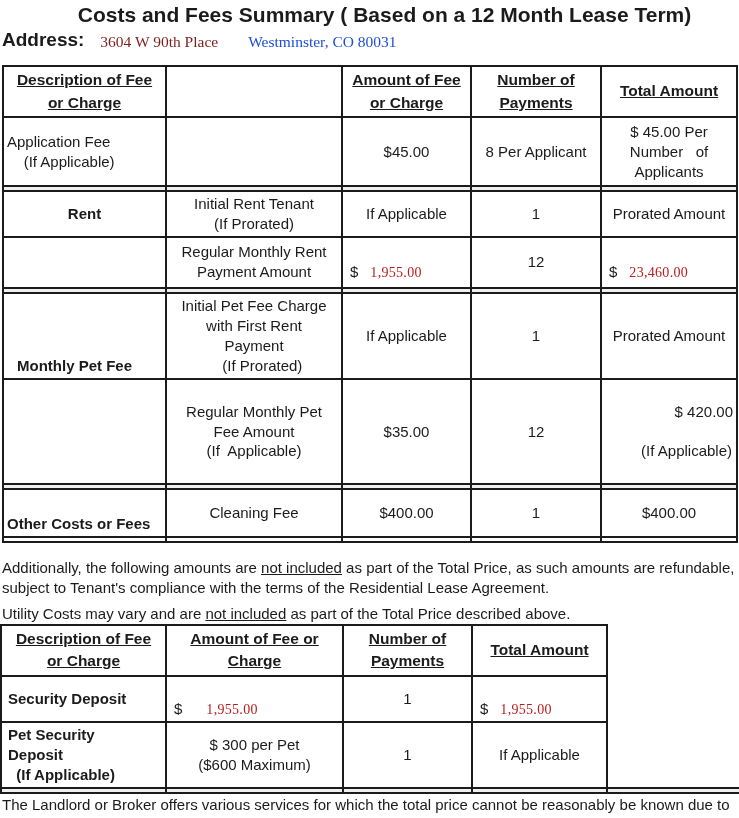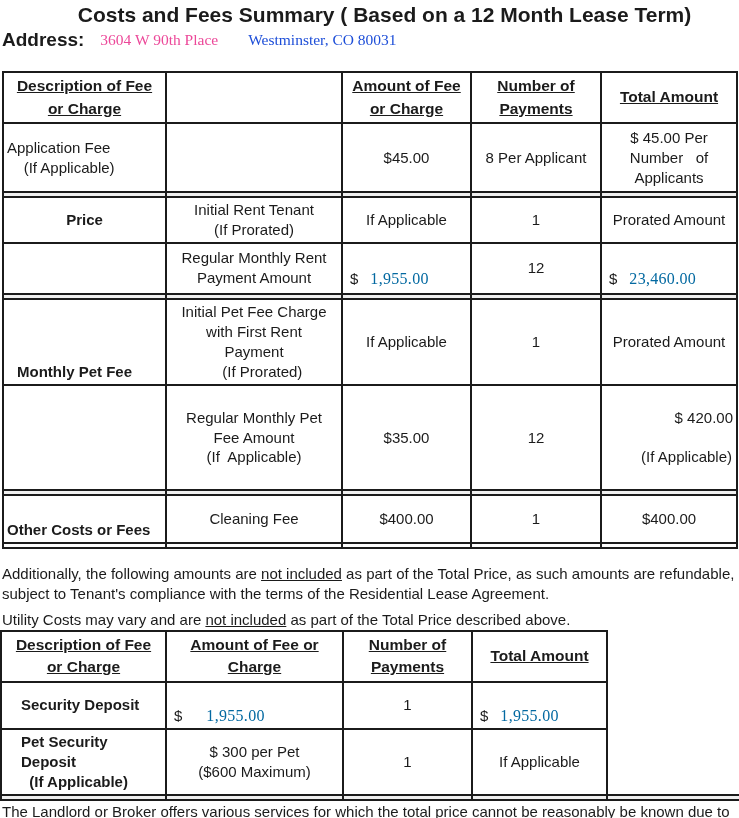--- a/index.html
+++ b/index.html
@@ -13,23 +13,23 @@
   .page { width: 739px; padding-top: 2px; }
 
   .doc-title {
     text-align: center;
     font-size: 21px;
     font-weight: bold;
     line-height: 1.1;
     padding: 1px 0 2px 30px;
     white-space: nowrap;
   }
-  .addr-row { display: flex; align-items: center; padding: 1px 2px 20px 2px; }
+  .addr-row { display: flex; align-items: flex-end; padding: 1px 2px 14px 2px; }
   .addr-label { font-size: 19px; font-weight: bold; }
-  .addr-street { font-family: "Liberation Serif", serif; font-size: 15.5px; margin-left: 16px; color:#ec4899; }
+  .addr-street { font-family: "Liberation Serif", serif; font-size: 15.5px; margin-left: 16px; color:#7f1d1d; }
   .addr-city   { font-family: "Liberation Serif", serif; font-size: 15.5px; margin-left: 30px; color:#1d4ed8; }
 
   table { border-collapse: collapse; table-layout: fixed; }
   #table1 { width: 736px; margin-left: 2px; }
   #table2 { width: 739px; margin-left: 0; }
 
   td {
     border: 2px solid #1b1b1b;
     padding: 2px 3px;
     font-size: 15px;
@@ -38,29 +38,29 @@
     white-space: pre-line;
     overflow: hidden;
   }
   .hdr { font-weight: bold; font-size: 15.5px; text-align: center; line-height: 1.45; }
   .hdr span { text-decoration: underline; }
 
   .center { text-align: center; }
   .bold { font-weight: bold; }
   .vbottom { vertical-align: bottom; }
   .pl { padding-left: 13px; }
-  .pl-sm { padding-left: 19px; border-radius: 13px; }
+  .pl-sm { padding-left: 6px; border-radius: 13px; }
 
   
   .money { text-align: left; padding-left: 7px; }
   .money .sym { font-size: 15px; }
   .money .val {
     font-family: "Liberation Serif", serif;
-    font-size: 16px;
-    color: #0369a1;
+    font-size: 14px;
+    color: #b91c1c;
     margin-left: 12px;
     letter-spacing: 0.3px;
   }
   .money .gap-lg { margin-left: 24px; }
 
   
   .split-left  { text-align: right;  padding-left: 6px; }
   .split-right { text-align: right; padding-right: 1px; }
 
   
@@ -138,21 +138,21 @@
 
       <tr class="sep">
         <td></td>
           <td></td>
           <td></td>
           <td></td>
           <td></td>
       </tr>
 
       <tr class="r-rent1">
-        <td class="center bold">Price</td>
+        <td class="center bold">Rent</td>
         <td class="center">Initial Rent Tenant
 (If Prorated)</td>
         <td class="center">If Applicable</td>
         <td class="center">1</td>
         <td class="center">Prorated Amount</td>
       </tr>
 
       <tr class="r-rent2">
         <td></td>
         <td class="center">Regular Monthly Rent

